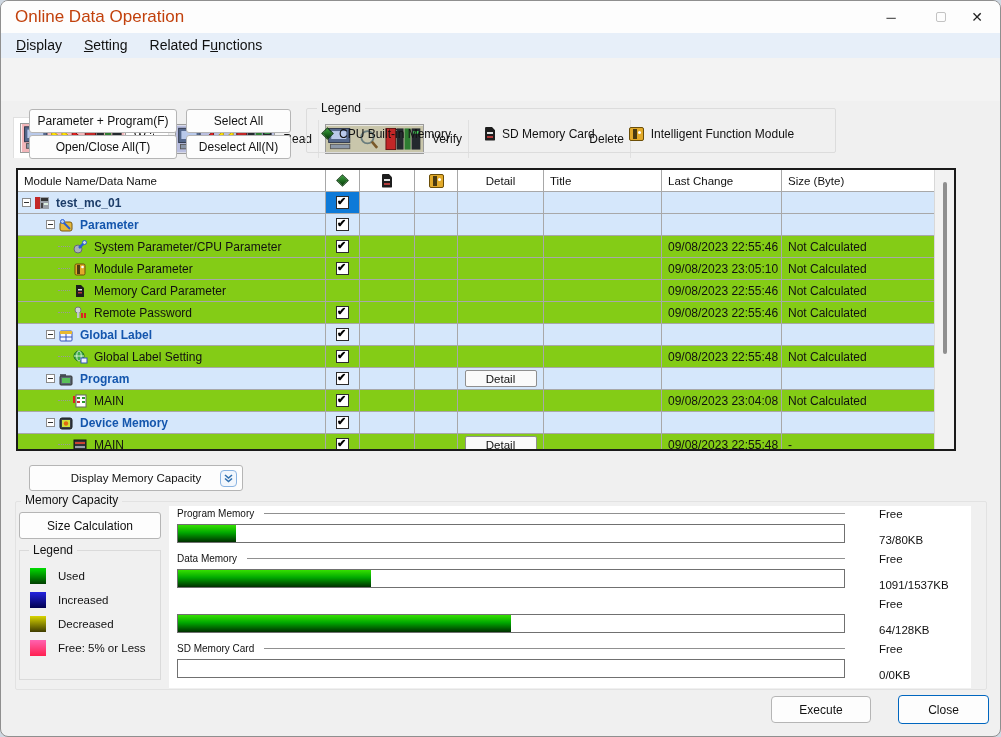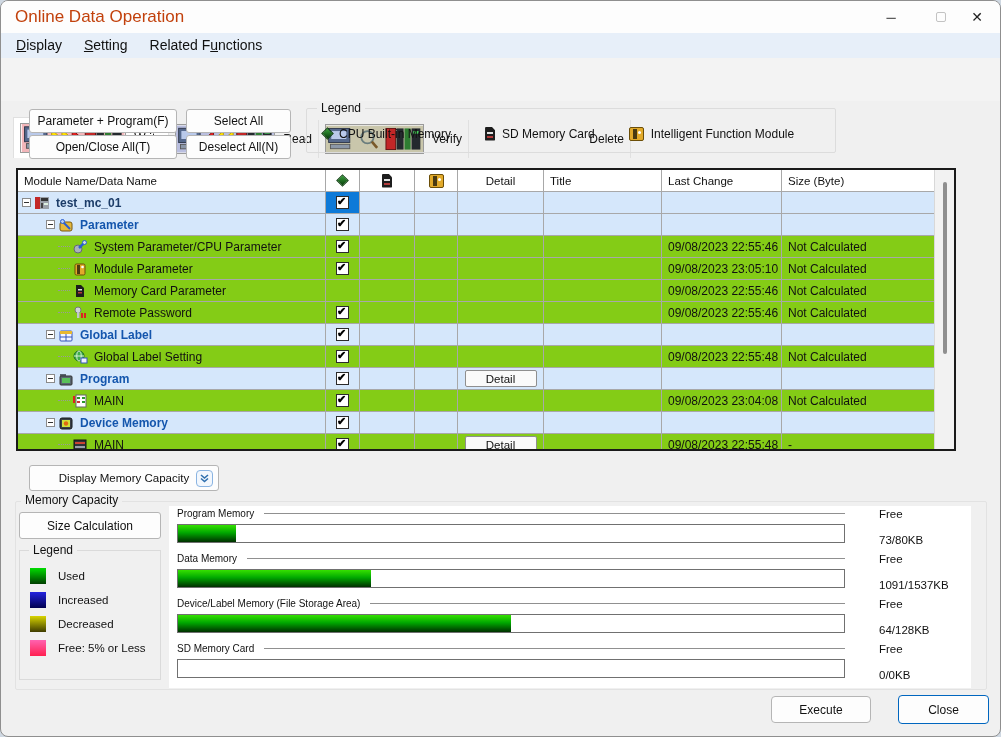--- a/index.html
+++ b/index.html
@@ -83,21 +83,21 @@
   .ticon { width:16px; height:16px; flex:none; display:flex; align-items:center; justify-content:center; }
   .cb { width:13px; height:13px; border:1.5px solid #2b2b2b; background:#fff; position:relative; }
   .cb.checked:after { content:"\2714"; position:absolute; left:0px; top:-2px; font-size:11px; font-weight:bold; color:#000; }
   .selcell { background:#0e7ad8; }
   .detailbtn { width:72px; height:17px; background:#fafafa; border:1px solid #8f8f8f; border-radius:2px;
                display:flex; align-items:center; justify-content:center; font-size:11.5px; }
   .vscroll { position:absolute; right:0; top:0; width:20px; height:279px; background:#f2f2f2; border-left:1px solid #d8d8d8; }
   .vthumb { position:absolute; left:8px; top:12px; width:4px; height:172px; background:#8f8f8f; border-radius:2px; }
 
   
-  .dmcbtn { position:absolute; left:28px; top:464px; width:190px; height:26px; }
+  .dmcbtn { position:absolute; left:28px; top:464px; width:214px; height:26px; }
   .dmcbtn .lbl { font-size:11.5px; }
   .chev { position:absolute; right:5px; top:4px; width:17px; height:17px; border:1px solid #8ab4e2; border-radius:4px; background:#f2f7fd; display:flex; align-items:center; justify-content:center; }
 
   
   .memgroup { position:absolute; left:14px; top:500px; width:972px; height:189px; border:1px solid #e2e2e2; border-radius:2px; }
   .memtitle { position:absolute; left:20px; top:492px; background:#f0f0f0; padding:0 4px; font-size:12px; }
   .sizecalc { position:absolute; left:18px; top:511px; width:142px; height:27px; }
   .memlegend { position:absolute; left:18px; top:549px; width:142px; height:130px; border:1px solid #dadada; }
   .memlegend .gtitle { position:absolute; left:9px; top:-8px; background:#f0f0f0; padding:0 4px; }
   .memlegend .items { padding:17px 0 0 10px; display:flex; flex-direction:column; gap:8px; }
@@ -617,24 +617,20 @@
         </div>
       <div class="mb-track">
           <div class="mb-fill" style="width: 29%;"></div>
         </div>
       <div class="mb-free">
           <div>Free</div>
           <div class="val">1091/1537KB</div>
         </div>
     </div>
     <div class="membar" style="top:90px">
-      <div class="mb-head">
-          <span class="lbl">Device/Label Memory (File Storage Area)</span>
-          <span class="rule"></span>
-        </div>
       <div class="mb-track">
           <div class="mb-fill" style="width: 50%;"></div>
         </div>
       <div class="mb-free">
           <div>Free</div>
           <div class="val">64/128KB</div>
         </div>
     </div>
     <div class="membar" style="top:135px">
       <div class="mb-head">

